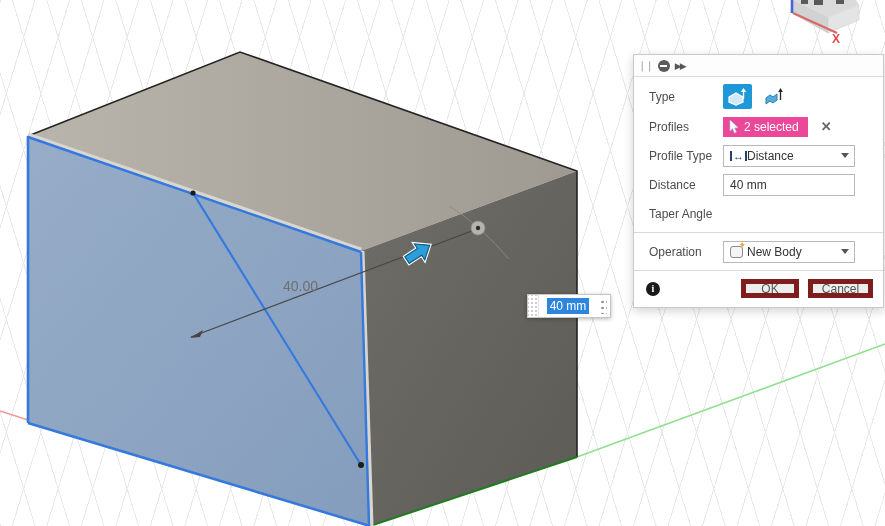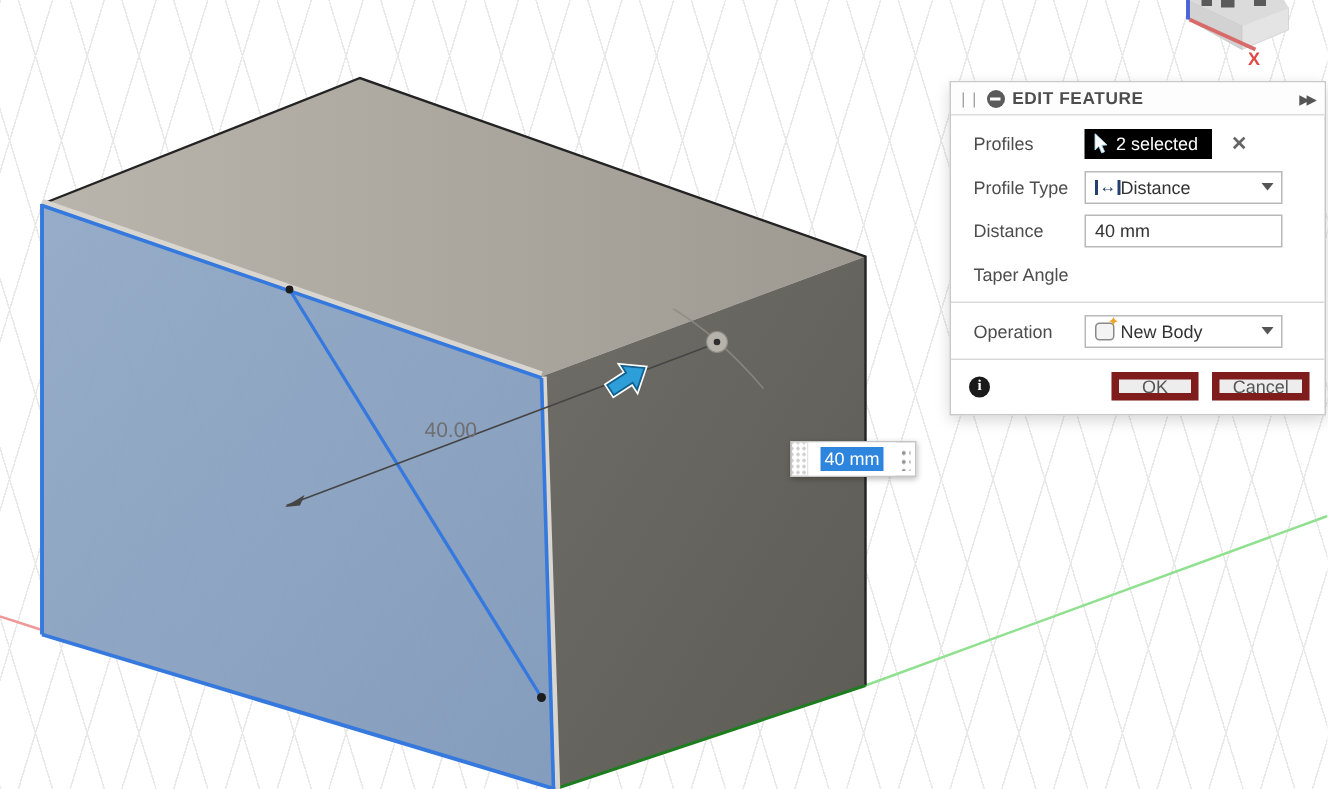--- a/index.html
+++ b/index.html
@@ -53,21 +53,21 @@
   .ctl { width:132px; }
 
   
   .type-btns { display:flex; gap:8px; align-items:center; }
   .type-btn { width:29px; height:25px; display:flex; align-items:center;
     justify-content:center; border-radius:2px; cursor:pointer; }
   .type-btn.selected { background:#1e98d7; }
 
   
   .prof-wrap { display:flex; align-items:center; gap:13px; }
-  .prof-btn { height:20px; background:#000000; color:#fff; display:flex;
+  .prof-btn { height:20px; background:#ec4899; color:#fff; display:flex;
     align-items:center; gap:5px; padding:0 9px 0 6px; cursor:pointer; font-size:12px; }
   .x-btn { color:#666; font-size:13px; font-weight:bold; cursor:pointer; line-height:1; }
 
   
   .dd { height:22px; border:1px solid #b9b9b9; background:#fff; display:flex;
     align-items:center; padding:0 5px 0 6px; cursor:pointer; }
   .dd .dd-ic { width:17px; flex-shrink:0; display:flex; align-items:center; }
   .dd .dd-val { flex:1; color:#333; }
   .caret { width:0; height:0; border-left:4px solid transparent;
     border-right:4px solid transparent; border-top:5px solid #555; }
@@ -177,26 +177,44 @@
     </div>
     <div class="dots">
         <i></i>
       </div>
   </div>
 
   <div class="dialog">
     <div class="dlg-header">
       <span class="hgrip">❘❘</span>
       <span class="collapse-btn"></span>
-      <span class="dlg-title">EDIT FEATURE</span>
       <span class="popout">▶▶</span>
     </div>
 
     <div class="dlg-body">
 
+      <div class="row">
+        <span class="lbl">Type</span>
+        <div class="type-btns">
+          <span class="type-btn selected">
+            <svg width="21" height="19" viewBox="0 0 21 19">
+              <path d="M2,10 L9,6 L16,10 L16,15 L9,18 L2,15 Z" fill="#cfe9f8" stroke="#ffffff" stroke-width="1.2"></path>
+              <line x1="16.5" y1="3" x2="16.5" y2="12" stroke="#ffffff" stroke-width="1.4"></line>
+              <path d="M16.5,1 L13.8,5 L19.2,5 Z" fill="#ffffff"></path>
+            </svg>
+          </span>
+          <span class="type-btn">
+            <svg width="21" height="19" viewBox="0 0 21 19">
+              <path d="M2,11 L6,8 L9,10 L13,7 L13,13 L9,16 L6,14 L2,17 Z" fill="#57abdd" stroke="#2d7fb0" stroke-width="1"></path>
+              <line x1="16.5" y1="3" x2="16.5" y2="13" stroke="#222" stroke-width="1.3"></line>
+              <path d="M16.5,1 L14.2,5 L18.8,5 Z" fill="#222"></path>
+            </svg>
+          </span>
+        </div>
+      </div>
 
       <div class="row">
         <span class="lbl">Profiles</span>
         <div class="prof-wrap">
           <span class="prof-btn">
             <svg width="10" height="14" viewBox="0 0 10 14">
               <path d="M1,0 L1,11 L3.6,8.6 L5.5,13 L7.4,12.1 L5.5,7.9 L9,7.6 Z" fill="#ffffff" stroke="#9fd4ef" stroke-width="0.6"></path>
             </svg>
             <span>2 selected</span>
           </span>

